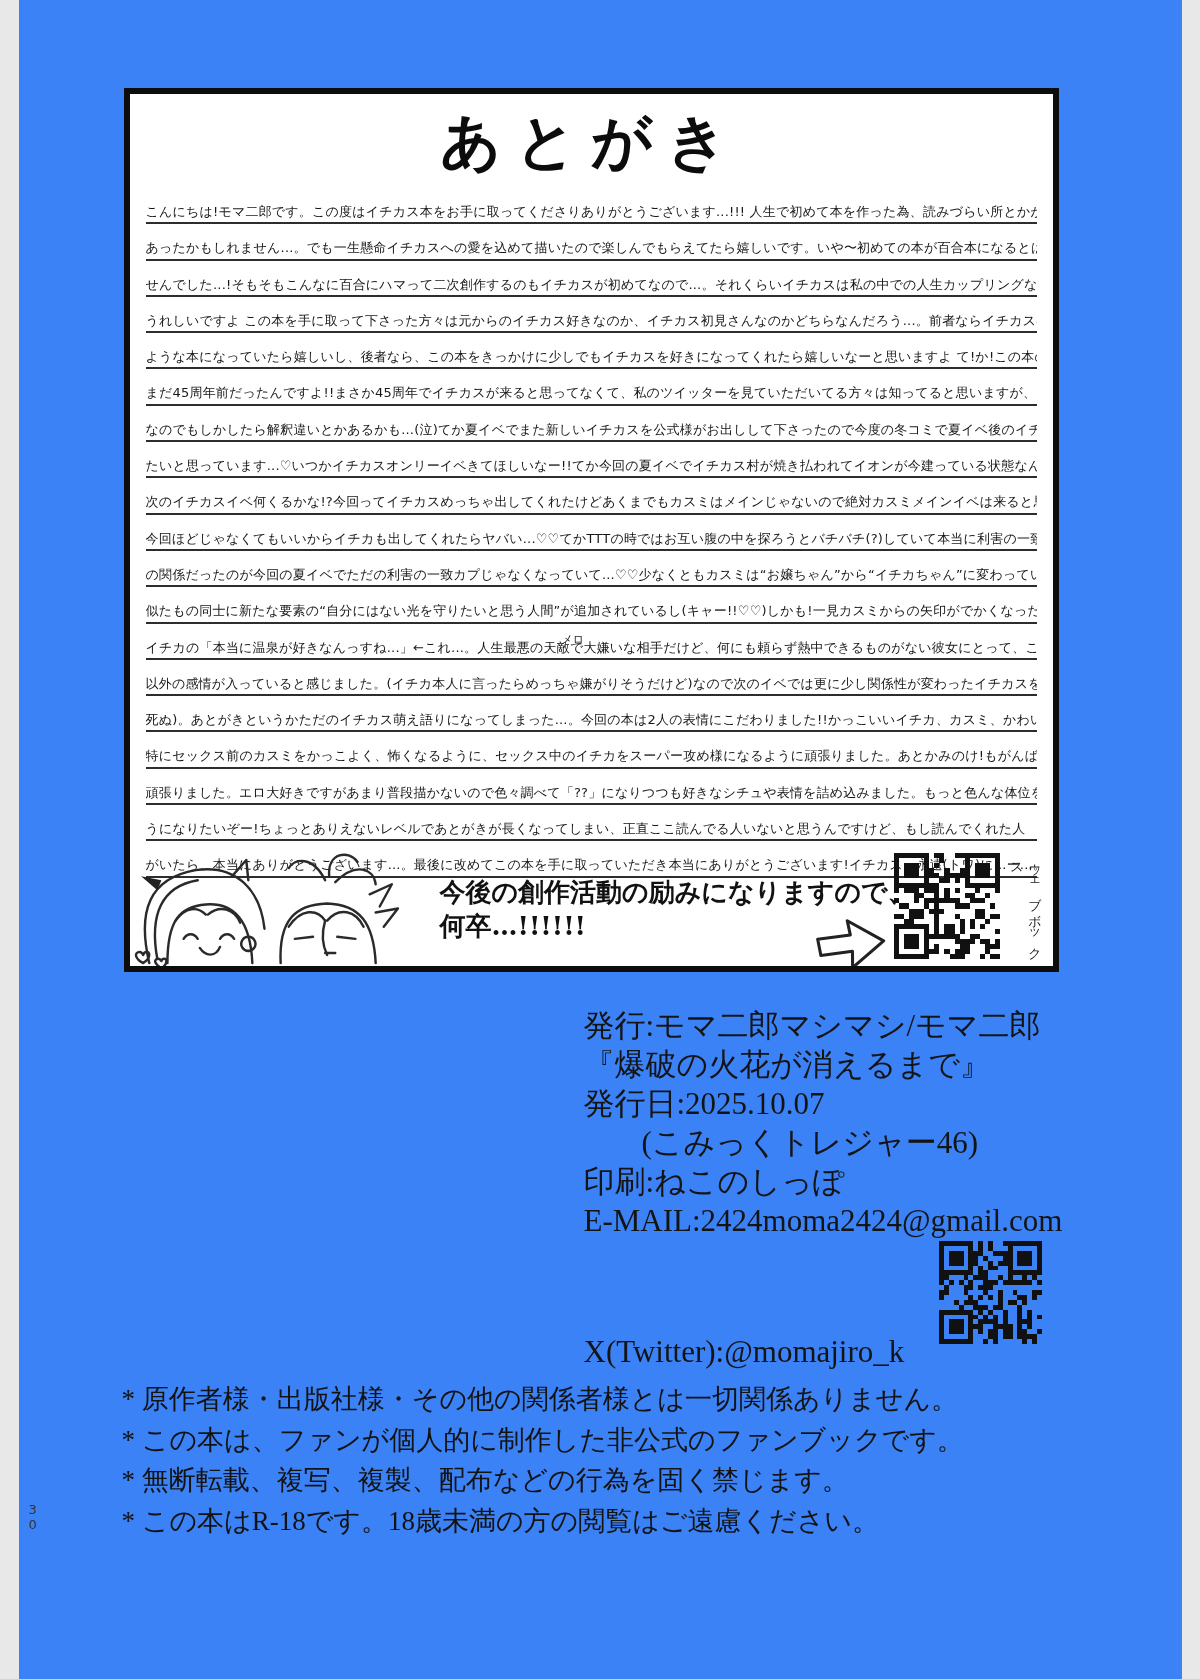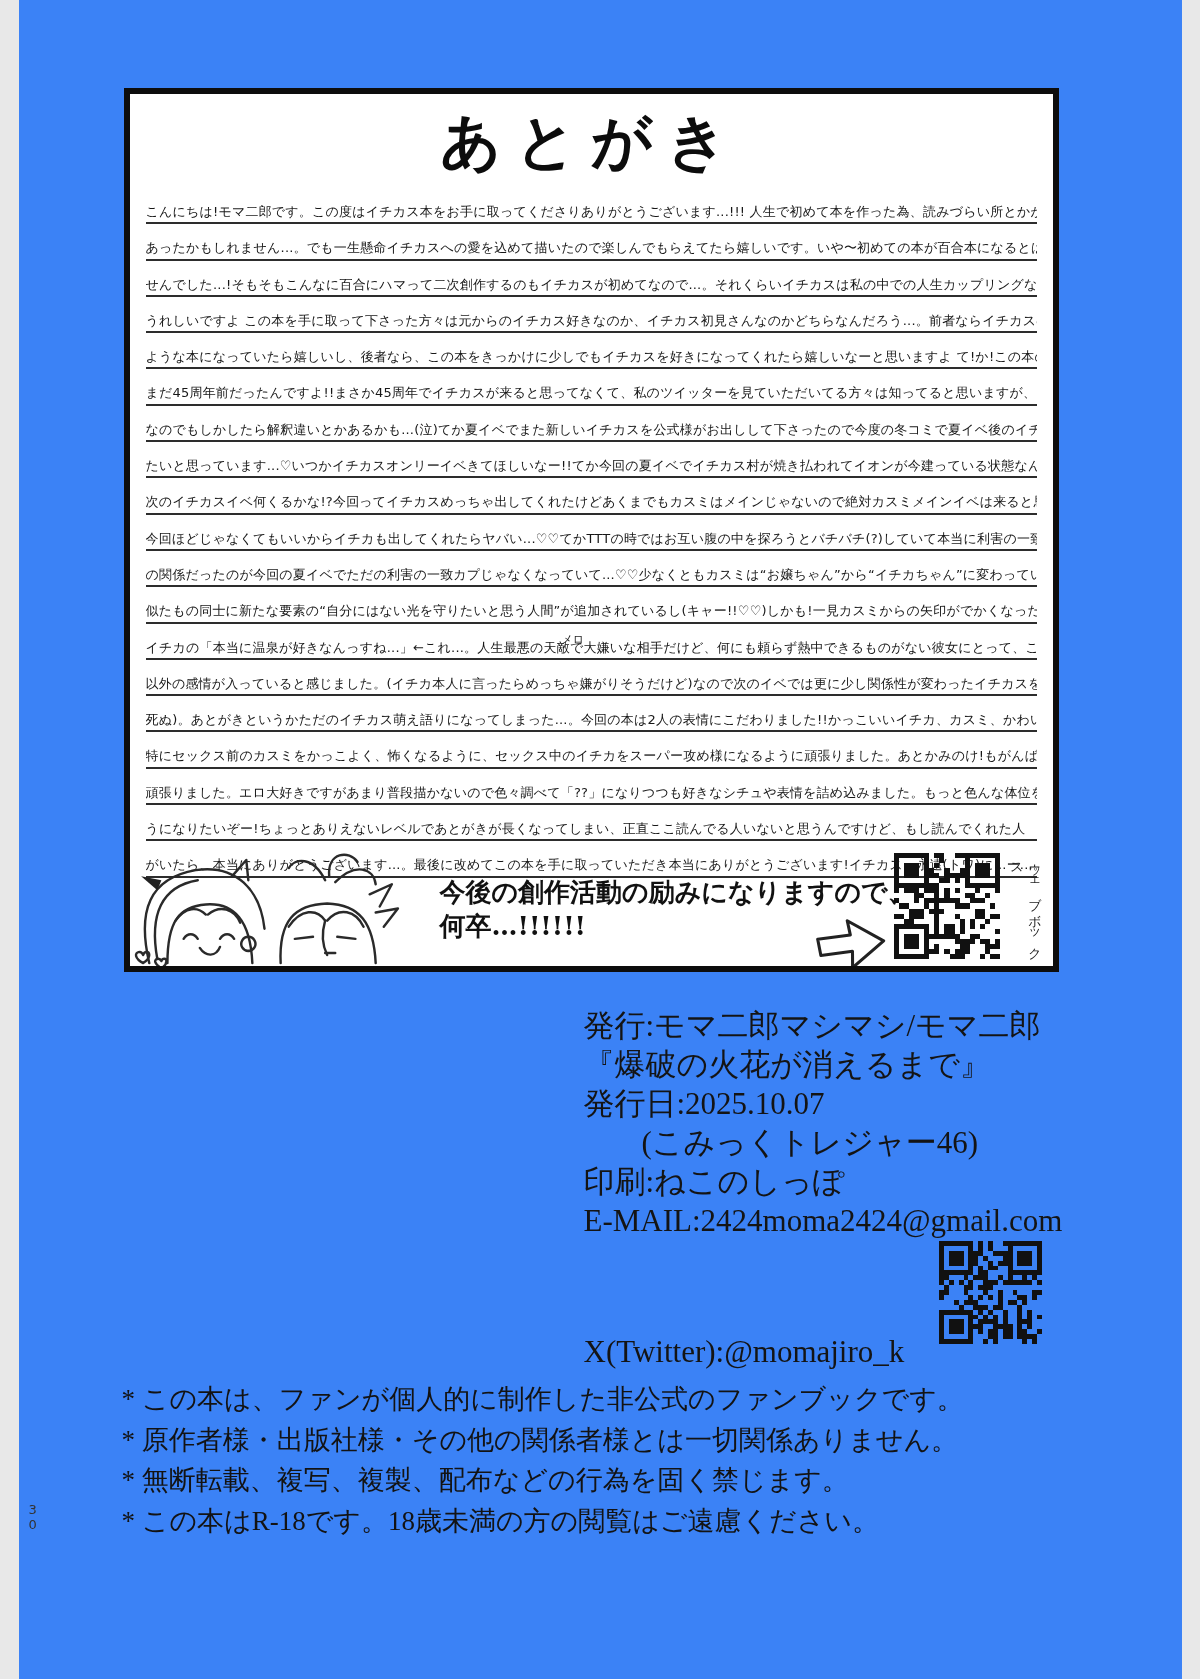--- a/index.html
+++ b/index.html
@@ -604,20 +604,20 @@
       <rect x="4" y="20" width="1" height="1"></rect>
       <rect x="5" y="20" width="1" height="1"></rect>
       <rect x="6" y="20" width="1" height="1"></rect>
       <rect x="9" y="20" width="1" height="1"></rect>
       <rect x="11" y="20" width="1" height="1"></rect>
       <rect x="17" y="20" width="1" height="1"></rect>
       <rect x="19" y="20" width="1" height="1"></rect>
     </svg>
 
   <div class="disclaimers">
+    <div>* 原作者様・出版社様・その他の関係者様とは一切関係ありません。</div>
     <div>* この本は、ファンが個人的に制作した非公式のファンブックです。</div>
-    <div>* 原作者様・出版社様・その他の関係者様とは一切関係ありません。</div>
     <div>* 無断転載、複写、複製、配布などの行為を固く禁じます。</div>
     <div>* この本はR-18です。18歳未満の方の閲覧はご遠慮ください。</div>
   </div>
 
   <div class="page-num">30</div>
 </div>
 
 </body></html>

